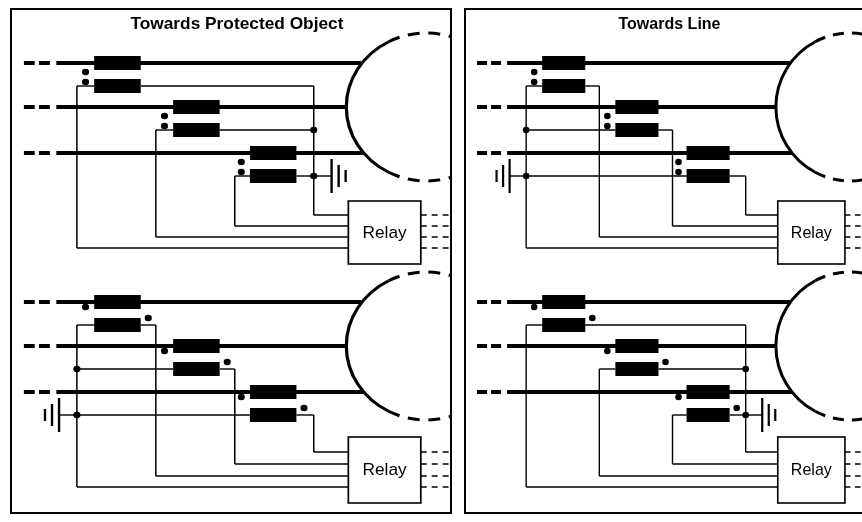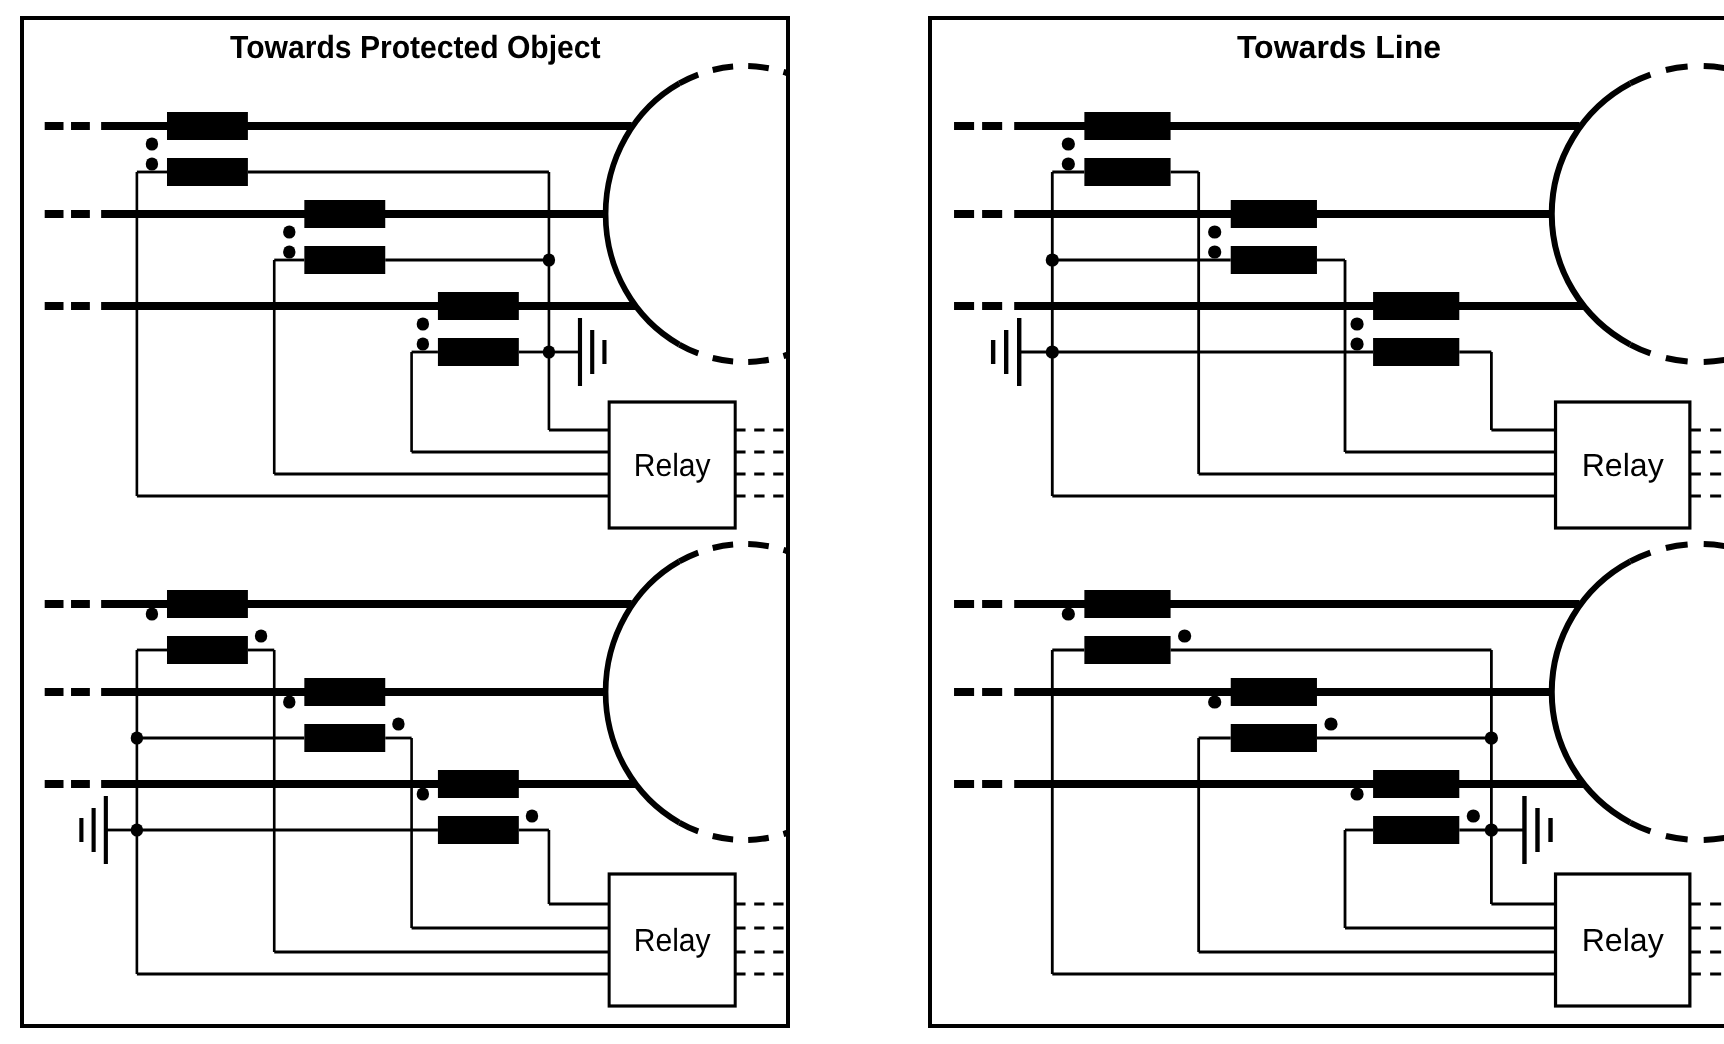--- a/index.html
+++ b/index.html
@@ -1,19 +1,19 @@
 <!DOCTYPE html>
 <html><head>
 <meta charset="utf-8">
 <style>
   html,body{margin:0;padding:0;background:#ffffff;}
   body{font-family:"Liberation Sans", sans-serif;}
   #stage{position:relative;width:862px;height:522px;background:#ffffff;overflow:hidden;}
   .panel{position:absolute;top:8px;height:506px;border:2px solid #000;background:#fff;box-sizing:border-box;}
-  .panel-left{left:10px;width:385px;}
+  .panel-left{left:10px;width:442px;}
   .panel-right{left:464px;width:410px;}
   .panel svg{display:block;width:100%;height:100%;}
   svg text{font-family:"Liberation Sans", sans-serif;fill:#000;}
   text.title{font-size:16px;font-weight:bold;}
   text.relay{font-size:16px;font-weight:normal;}
 </style>
 </head>
 <body>
 
 <div id="stage">

